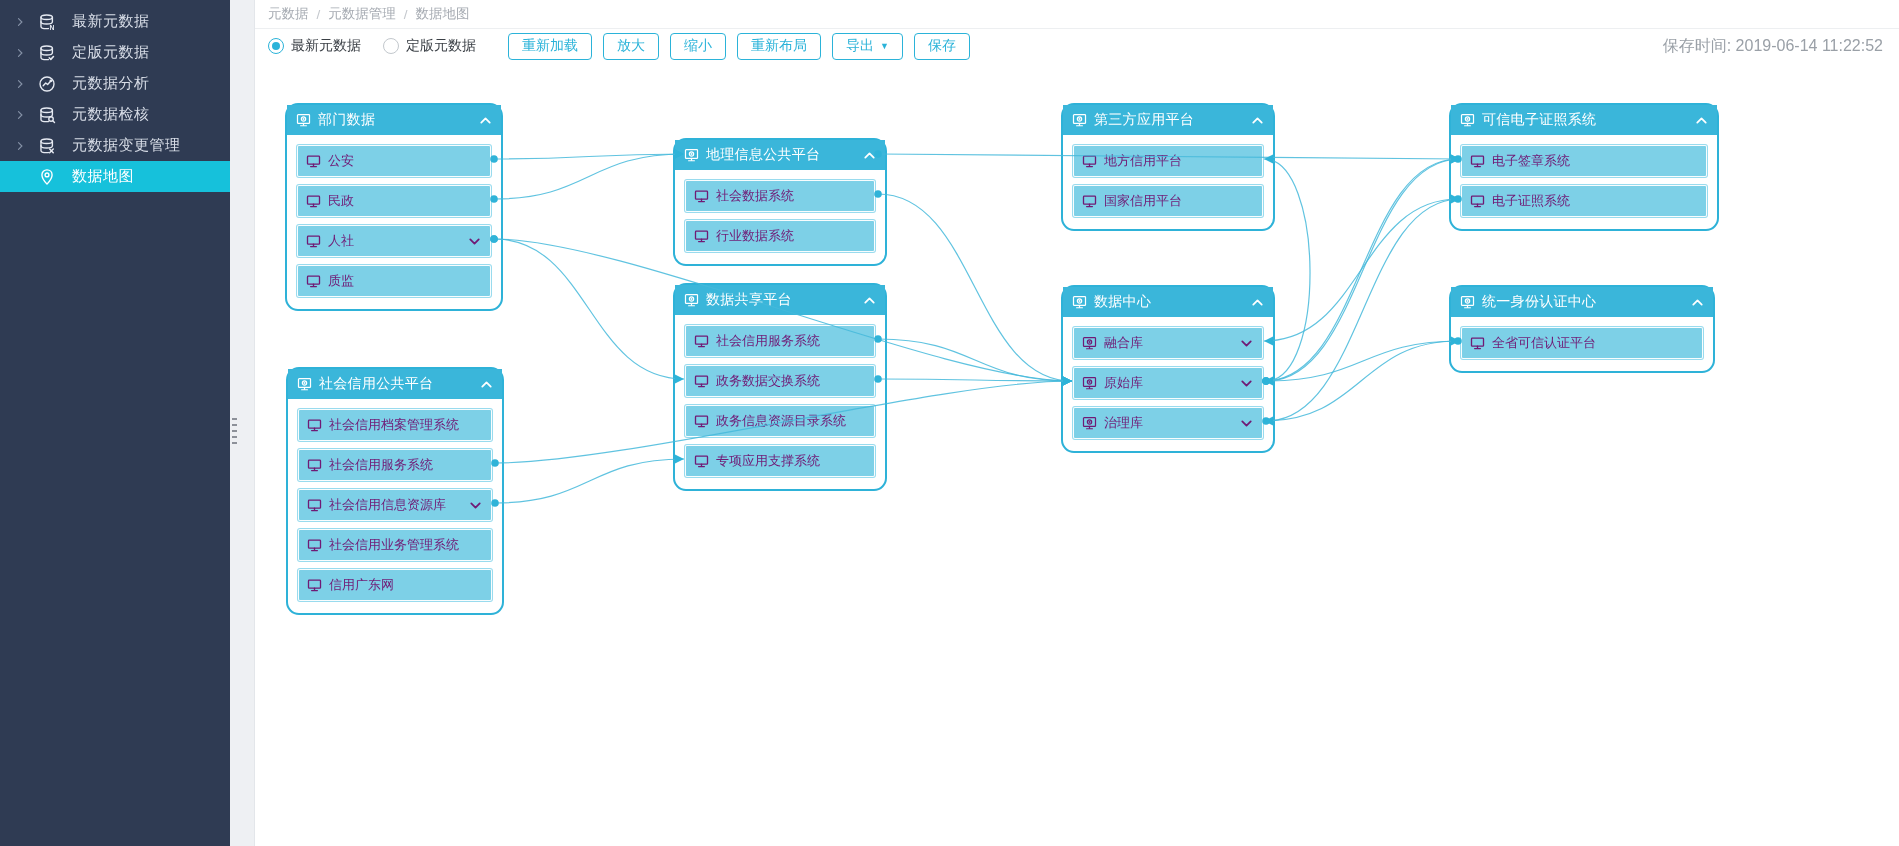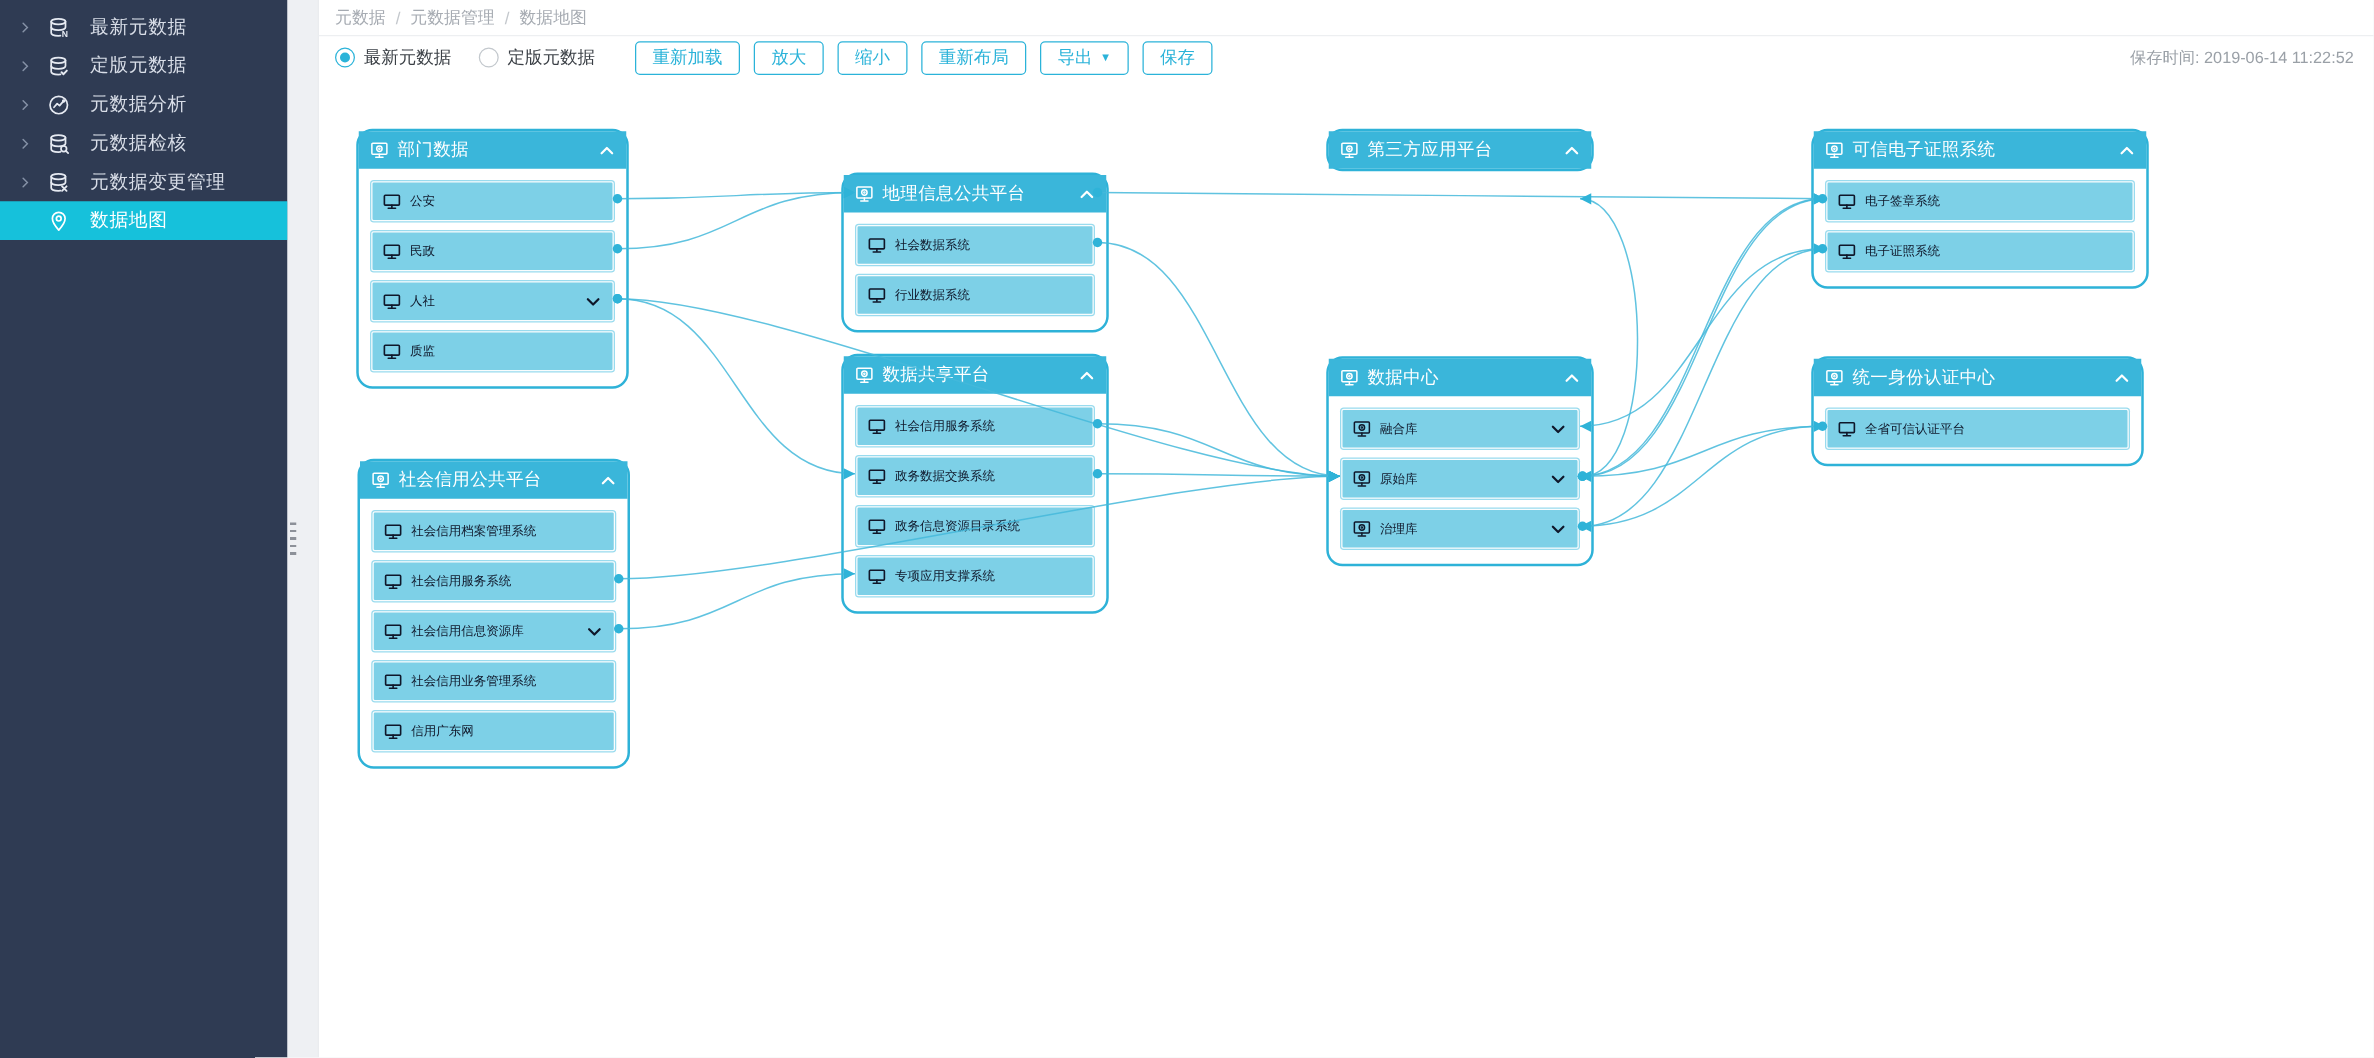--- a/index.html
+++ b/index.html
@@ -30,34 +30,34 @@
   .toolbar { height:34px; display:flex; align-items:center; padding-left:13px; }
   .radio-group { display:flex; align-items:center; gap:22px; }
   .radio { display:flex; align-items:center; gap:7px; cursor:pointer; font-size:14px; color:#3a3f45; }
   .radio-dot { width:16px; height:16px; border-radius:50%; border:1px solid #c3c8cd; background:#fff; position:relative; flex:none; }
   .radio.selected .radio-dot { border-color:#2bb3d9; }
   .radio.selected .radio-dot::after { content:''; position:absolute; inset:3px; border-radius:50%; background:#2bb3d9; }
   .btn-row { display:flex; gap:11px; margin-left:32px; }
   .tb-btn { height:27px; padding:0 13px; background:#fff; border:1px solid #2bb3d9; border-radius:4px;
     color:#2bb3d9; font-size:14px; display:flex; align-items:center; gap:6px; cursor:pointer; }
   .tb-btn .caret { font-size:9px; }
-  .save-time { margin-left:auto; margin-right:16px; font-size:13px; color:#9aa0a7; }
+  .save-time { margin-left:auto; margin-right:16px; font-size:16px; color:#9aa0a7; }
 
   
   .canvas { position:absolute; left:0; top:0; right:0; bottom:0; }
   .wires { position:absolute; left:0; top:0; pointer-events:none; z-index:5; }
   .group { position:absolute; border:2px solid #2eb2d8; border-radius:13px; background:#fff; z-index:2; }
   .g-header { height:30px; background:#3ab6da; color:#fff; display:flex; align-items:center; padding:0 8px 0 9px; gap:7px; cursor:pointer; }
   .g-title { font-size:14px; font-weight:500; letter-spacing:.3px; }
   .g-collapse { margin-left:auto; display:flex; align-items:center; cursor:pointer; }
   .g-ico, .i-ico { display:flex; align-items:center; flex:none; }
   .g-body { padding:10px 10px 12px; display:flex; flex-direction:column; gap:8px; }
   .node-item { height:32px; background:#7dd0e7; border:1px solid rgba(255,255,255,.95); border-radius:2px;
-    box-shadow:0 0 0 1px rgba(70,190,224,.55); color:#0f172a; display:flex; align-items:center;
-    padding:0 8px; gap:7px; font-size:10px; cursor:pointer; }
+    box-shadow:0 0 0 1px rgba(70,190,224,.55); color:#701a75; display:flex; align-items:center;
+    padding:0 8px; gap:7px; font-size:13px; cursor:pointer; }
   .i-exp { margin-left:auto; display:flex; align-items:center; }
 </style>
 </head>
 <body>
 
 <div class="app">
   <div class="sidebar" id="sidebar">
       <div class="sb-item">
         <span class="sb-chev">
           <svg width="12" height="12" viewBox="0 0 16 16" fill="none" stroke="currentColor" stroke-width="1.6" stroke-linecap="round">
@@ -452,20 +452,42 @@
                 <path d="M8 11.1v1.9"></path>
                 <path d="M4.9 13.6h6.2"></path>
               </svg>
             </span>
             <span class="g-title">第三方应用平台</span>
             <span class="g-collapse">
               <svg width="15" height="15" viewBox="0 0 16 16" fill="none" stroke="currentColor" stroke-width="1.9" stroke-linecap="round" stroke-linejoin="round">
                 <path d="M3.5 10.2L8 5.8l4.5 4.4"></path>
               </svg>
             </span>
+          </div>
+          <div class="g-body">
+            <div class="node-item">
+              <span class="i-ico">
+                <svg width="15" height="15" viewBox="0 0 16 16" fill="none" stroke="currentColor" stroke-width="1.4" stroke-linecap="round">
+                  <rect x="1.6" y="2.3" width="12.8" height="8.5" rx="0.8"></rect>
+                  <path d="M8 10.8v2"></path>
+                  <path d="M4.9 13.4h6.2"></path>
+                </svg>
+              </span>
+              <span>地方信用平台</span>
+            </div>
+            <div class="node-item">
+              <span class="i-ico">
+                <svg width="15" height="15" viewBox="0 0 16 16" fill="none" stroke="currentColor" stroke-width="1.4" stroke-linecap="round">
+                  <rect x="1.6" y="2.3" width="12.8" height="8.5" rx="0.8"></rect>
+                  <path d="M8 10.8v2"></path>
+                  <path d="M4.9 13.4h6.2"></path>
+                </svg>
+              </span>
+              <span>国家信用平台</span>
+            </div>
           </div>
         </div>
         <div class="group" style="left: 806px; top: 285px; width: 214px;">
           <div class="g-header">
             <span class="g-ico">
               <svg width="15" height="15" viewBox="0 0 16 16" fill="none" stroke="currentColor" stroke-width="1.3" stroke-linecap="round">
                 <rect x="1.6" y="1.7" width="12.8" height="9.4" rx="0.8"></rect>
                 <circle cx="8" cy="6.4" r="2.3"></circle>
                 <circle cx="8" cy="6.4" r="0.45"></circle>
                 <path d="M8 11.1v1.9"></path>

